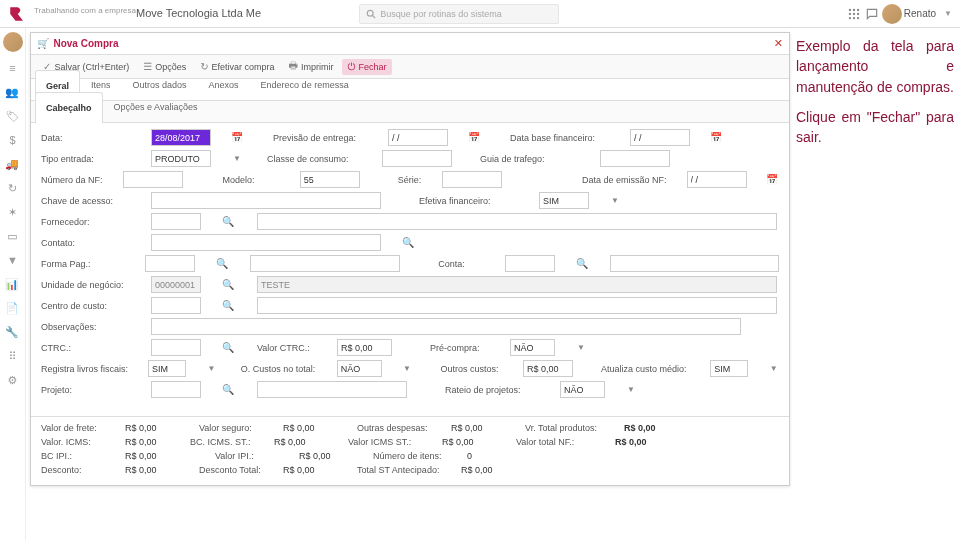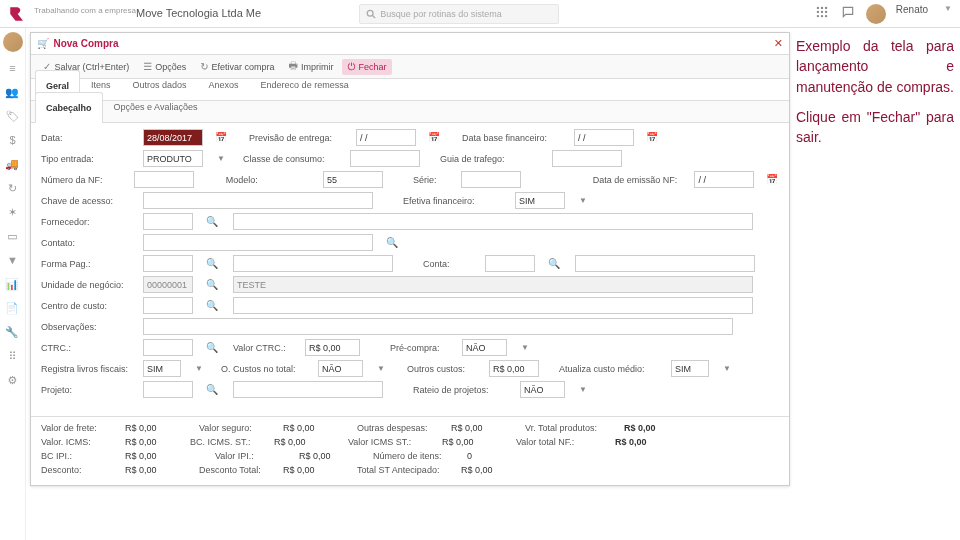--- a/index.html
+++ b/index.html
@@ -3,21 +3,21 @@
 <meta charset="utf-8">
 <style>
 *{box-sizing:border-box;margin:0;padding:0;font-family:Arial,sans-serif}
 body{width:960px;height:540px;background:#fff;font-size:10px;color:#444;overflow:hidden;position:relative}
 .topbar{height:28px;border-bottom:1px solid #ddd;display:flex;align-items:center;padding:0 8px;gap:8px}
 .logo{width:18px;height:18px;display:flex;align-items:center;justify-content:center}
 .company-block{display:flex;line-height:1.1}
 .company-label{font-size:8px;color:#999}
 .company-name{font-size:11px;color:#555}
 .search-box{margin-left:90px;width:200px;height:20px;background:#f5f5f5;border:1px solid #e5e5e5;border-radius:2px;display:flex;align-items:center;padding:0 6px;color:#aaa;font-size:9px;gap:4px}
-.top-right{margin-left:auto;display:flex;align-items:flex-start;gap:10px}
+.top-right{margin-left:auto;display:flex;align-items:center;gap:2px}
 .top-icon{width:16px;height:16px;display:flex;align-items:center;justify-content:center;color:#888}
 .avatar{width:20px;height:20px;border-radius:50%;background:linear-gradient(135deg,#d4a574,#b8935f)}
 .user-name{font-size:10px;color:#555;margin-right:6px}
 .chev{color:#999;font-size:8px}
 .leftbar{position:absolute;left:0;top:28px;bottom:0;width:26px;background:#fff;border-right:1px solid #eee;display:flex;flex-direction:column;align-items:center;padding-top:4px;gap:8px}
 .leftbar .li{width:16px;height:16px;color:#999;display:flex;align-items:center;justify-content:center;font-size:11px}
 .leftbar .li.av{width:20px;height:20px;border-radius:50%;background:linear-gradient(135deg,#d4a574,#b8935f)}
 .window{position:absolute;left:30px;top:32px;width:760px;background:#fff;border:1px solid #ccc;box-shadow:0 1px 3px rgba(0,0,0,.12)}
 .win-title{height:22px;border-bottom:1px solid #ddd;display:flex;align-items:center;padding:0 6px}
 .win-title .wt-icon{color:#b91c4d;margin-right:4px}
@@ -25,24 +25,24 @@
 .win-title .close{margin-left:auto;color:#c0392b;font-size:11px;cursor:pointer}
 .toolbar{height:24px;background:#f9f9f9;border-bottom:1px solid #ddd;display:flex;align-items:center;padding:0 6px;gap:2px}
 .tb-btn{display:flex;align-items:center;gap:3px;padding:2px 6px;font-size:9px;color:#555;border-radius:2px}
 .tb-btn.fechar{background:#f4d5df;color:#b91c4d}
 .tb-btn .ico{color:#888;font-size:10px}
 .tabs{height:22px;border-bottom:1px solid #ddd;display:flex;align-items:flex-end;padding:0 4px;gap:0}
 .tab{padding:10px 10px;font-size:9px;color:#666;border:1px solid transparent;border-bottom:none}
 .tab.active{border-color:#ddd;background:#fff;color:#333;font-weight:bold;border-radius:3px 3px 0 0;position:relative;top:1px}
 .subtabs{height:22px;border-bottom:1px solid #ddd;display:flex;align-items:flex-end;padding:0 4px;background:#fafafa}
 .form-body{padding:6px 10px}
-.row{display:flex;align-items:center;gap:12px;margin-bottom:4px}
+.row{display:flex;align-items:center;gap:20px;margin-bottom:4px}
 .lbl{font-size:9px;color:#555;white-space:nowrap}
 .inp{height:17px;border:1px solid #ccc;background:#fff;font-size:9px;padding:0 3px;color:#333}
-.inp.hl{background:#7f1d1d;color:#fff}
+.inp.hl{background:#6d28d9;color:#fff}
 .inp.ro{background:#f1f1f1;color:#888}
 .cal{width:14px;height:16px;display:flex;align-items:center;justify-content:center;color:#666;font-size:10px}
 .dd{width:12px;text-align:center;color:#888;font-size:8px}
 .srch{width:16px;text-align:center;color:#888;font-size:10px}
 .totals{border-top:1px solid #ddd;margin-top:8px;padding:6px 10px}
 .trow{display:flex;align-items:center;gap:4px;margin-bottom:4px}
 .tval{font-size:9px;color:#333;min-width:50px}
 .tval.bold{font-weight:bold}
 .annotation{position:absolute;right:6px;top:36px;width:158px;font-size:14px;line-height:1.45;color:#8b1538}
 .annotation p{margin-bottom:10px;text-align:justify}

